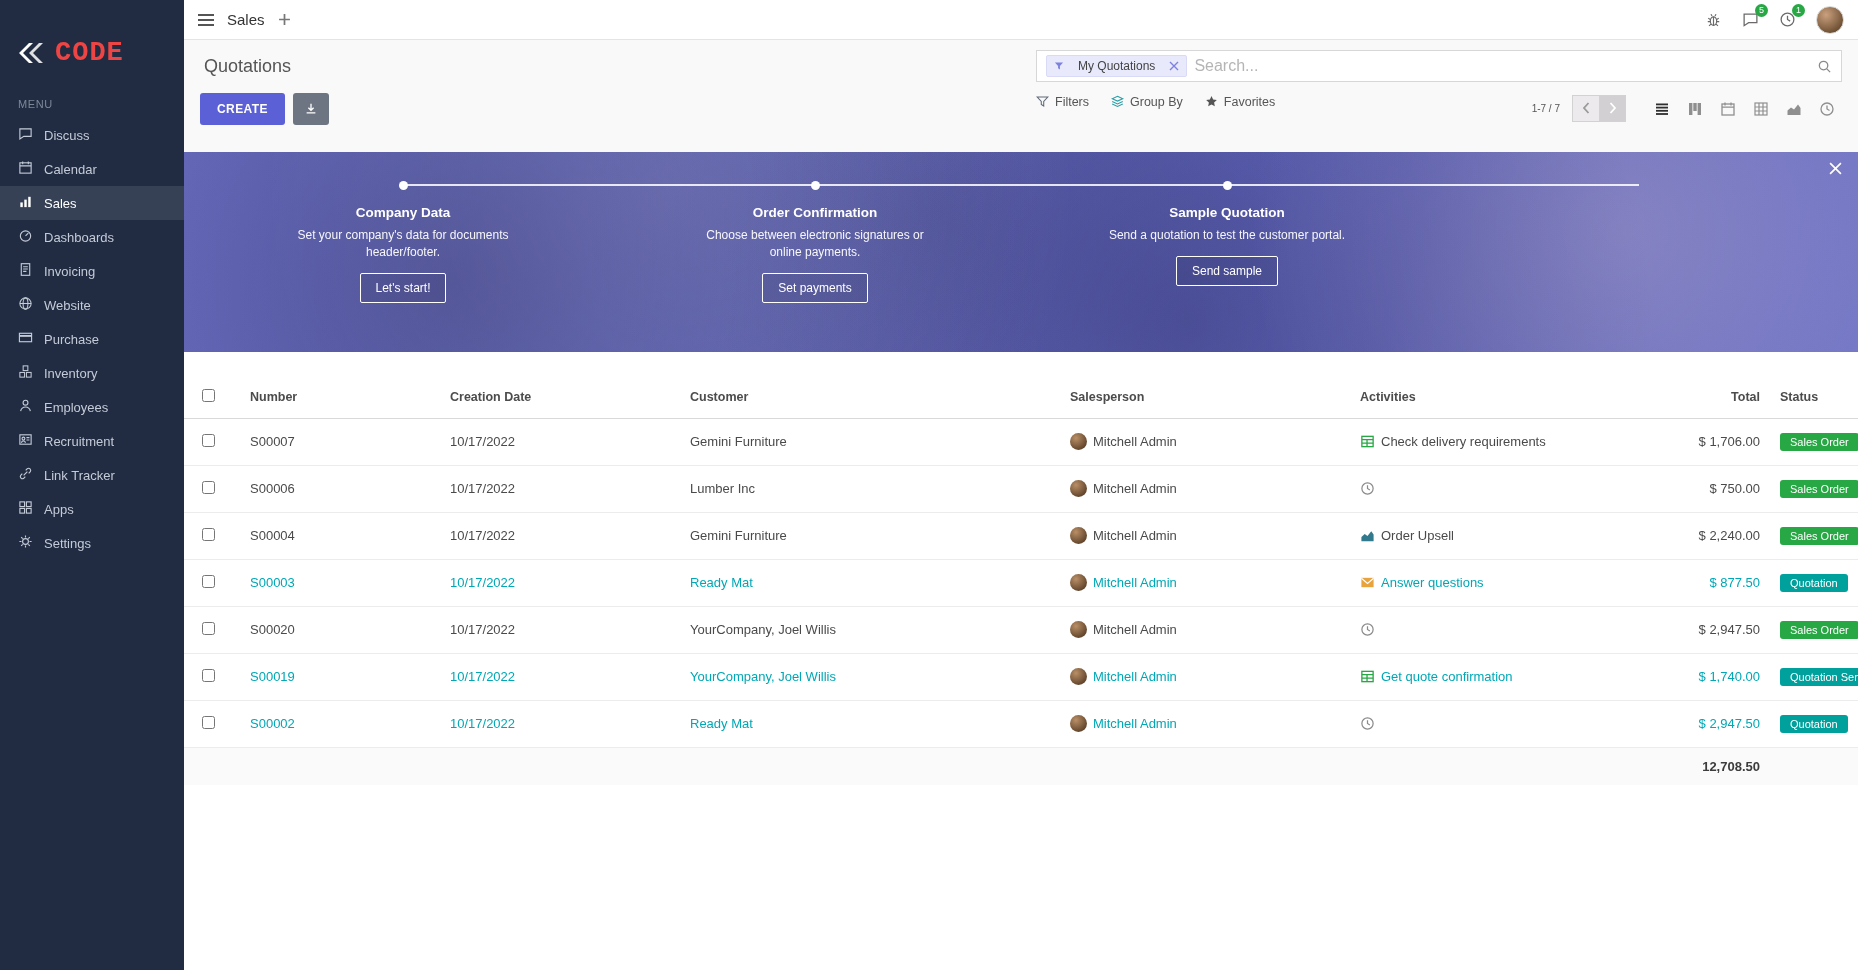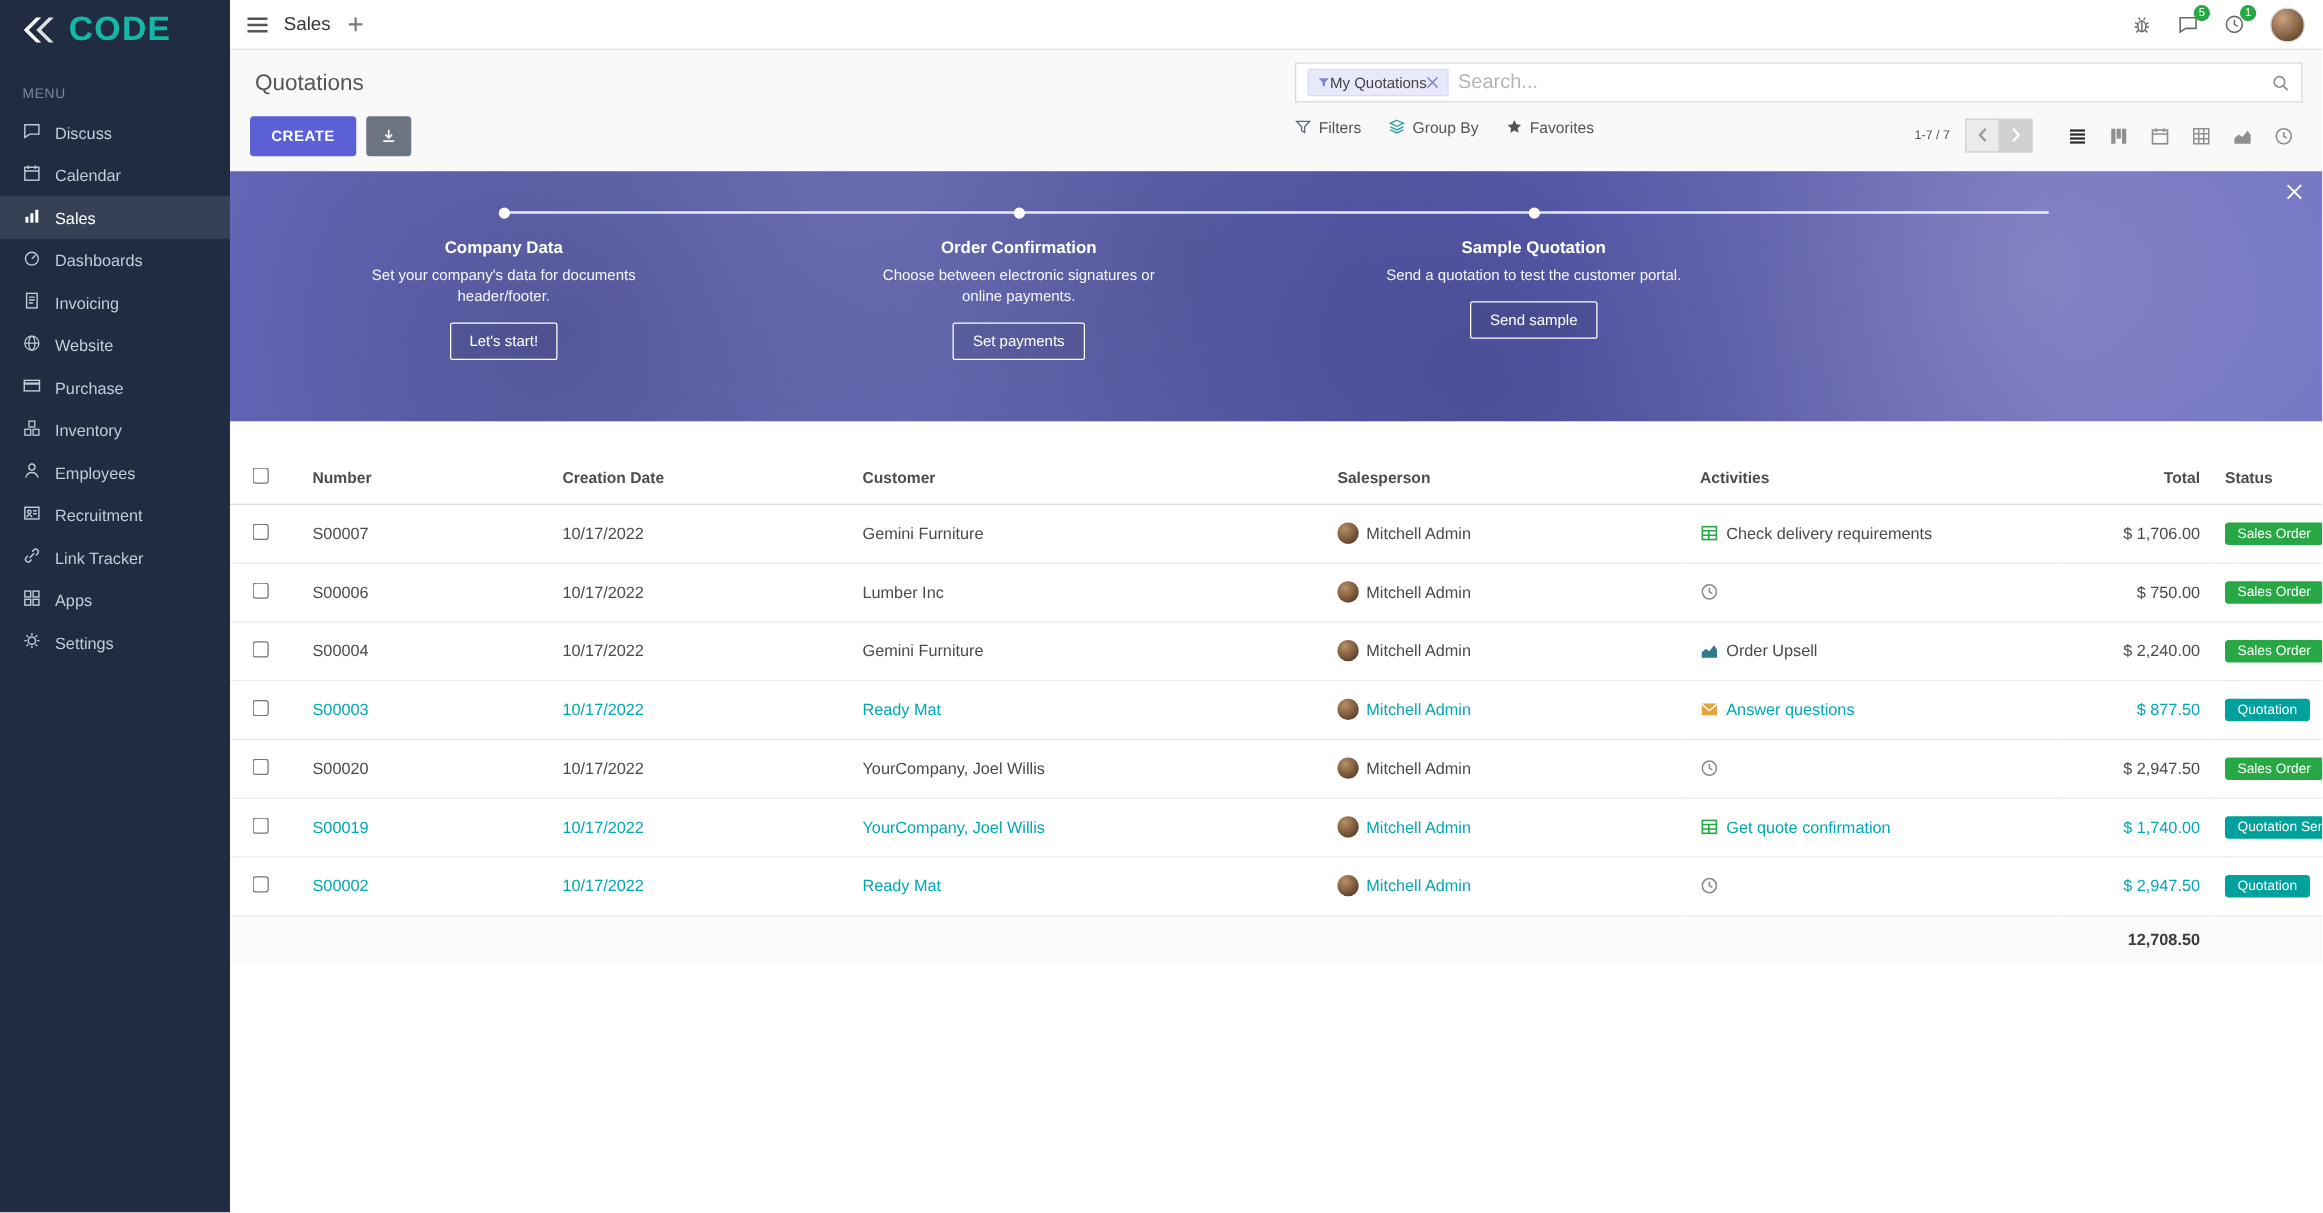--- a/index.html
+++ b/index.html
@@ -2,21 +2,21 @@
 <html><head>
 <meta charset="utf-8">
 <style>
   * { box-sizing: border-box; margin: 0; padding: 0; }
   html,body { width:1858px; height:970px; overflow:hidden; }
   body { font-family:"Liberation Sans", sans-serif; background:#fff; color:#4a4a4a; }
   .app { display:flex; width:1858px; height:970px; }
 
   
   .sidebar { width:184px; flex-shrink:0; background:#212c42; color:#c4cbd8; display:flex; flex-direction:column; }
-  .logo { display:flex; align-items:center; gap:9px; padding:8px 16px 16px; color:#14b8a6; }
+  .logo { display:flex; align-items:center; gap:9px; padding:38px 16px 16px; color:#ef4444;font-family:Liberation Mono, monospace; }
   .logo-text { font-size:27px; font-weight:bold; letter-spacing:1px; }
   .menu-label { font-size:11px; color:#7e8798; letter-spacing:.6px; padding:14px 18px 8px; }
   .nav-item { display:flex; align-items:center; gap:11px; padding:8px 18px; font-size:13px; color:#c4cbd8; cursor:pointer; }
   .nav-item.active { background:rgba(255,255,255,.10); color:#fff; }
   .nav-item svg { width:15px; height:15px; flex-shrink:0; }
 
   
   .main { flex:1; min-width:0; display:flex; flex-direction:column; background:#fff; overflow:hidden; }
 
   
@@ -26,25 +26,25 @@
   .hamburger span { display:block; width:16px; height:2px; background:#555; }
   .app-name { font-size:15px; color:#333; }
   .plus-icon { color:#777; cursor:pointer; display:flex; }
   .topbar-right { display:flex; align-items:center; gap:20px; color:#6a6a6a; }
   .tb-icon { position:relative; display:flex; cursor:pointer; color:#6a6a6a; }
   .tb-icon svg { width:17px; height:17px; }
   .badge-count { position:absolute; top:-7px; right:-9px; background:#28a745; color:#fff; font-size:9px; line-height:1; padding:2px 4px; border-radius:8px; }
   .avatar { width:28px; height:28px; border-radius:50%; border:1px solid #d9d9d9; background:radial-gradient(circle at 35% 30%, #caa17f, #7a5a3c 65%, #47331f); cursor:pointer; }
 
   
-  .control-panel { background:#f9f9fa; padding:10px 16px 12px; flex-shrink:0; }
+  .control-panel { background:#f9f9fa; padding:10px 16px 27px; flex-shrink:0; }
   .cp-row1 { display:flex; align-items:center; justify-content:space-between; }
   .page-title { font-size:18px; font-weight:400; color:#555; padding-left:4px; }
   .searchbox { width:806px; height:32px; background:#fff; border:1px solid #d7d7d7; display:flex; align-items:center; padding:0 9px; gap:7px; }
-  .facet { display:flex; align-items:center; gap:0; background:#e8e9fb; border:1px solid #d9dbf6; border-radius:2px; padding:3px 7px; font-size:12px; color:#444; cursor:pointer; }
+  .facet { display:flex; align-items:center; gap:14px; background:#e8e9fb; border:1px solid #d9dbf6; border-radius:2px; padding:3px 7px; font-size:12px; color:#444; cursor:pointer; }
   .facet svg { width:10px; height:10px; color:#7d82e0; }
   .facet-x { display:flex; color:#8b90ee; cursor:pointer; }
   .search-input { flex:1; border:none; outline:none; background:transparent; font-size:16px; color:#555; }
   .search-input::placeholder { color:#b5b5b5; }
   .mag { color:#8a8a8a; display:flex; cursor:pointer; }
 
   .cp-row2 { display:flex; align-items:center; margin-top:11px; }
   .btn-create { background:#5b60d6; color:#fff; border:none; border-radius:3px; font-size:12px; font-weight:bold; letter-spacing:.4px; padding:9px 17px; cursor:pointer; font-family:inherit; }
   .btn-export { background:#6d7583; color:#fff; border:none; border-radius:3px; width:36px; height:32px; margin-left:8px; display:flex; align-items:center; justify-content:center; cursor:pointer; }
   .cp-right { margin-left:auto; width:806px; display:flex; align-items:flex-start; }

